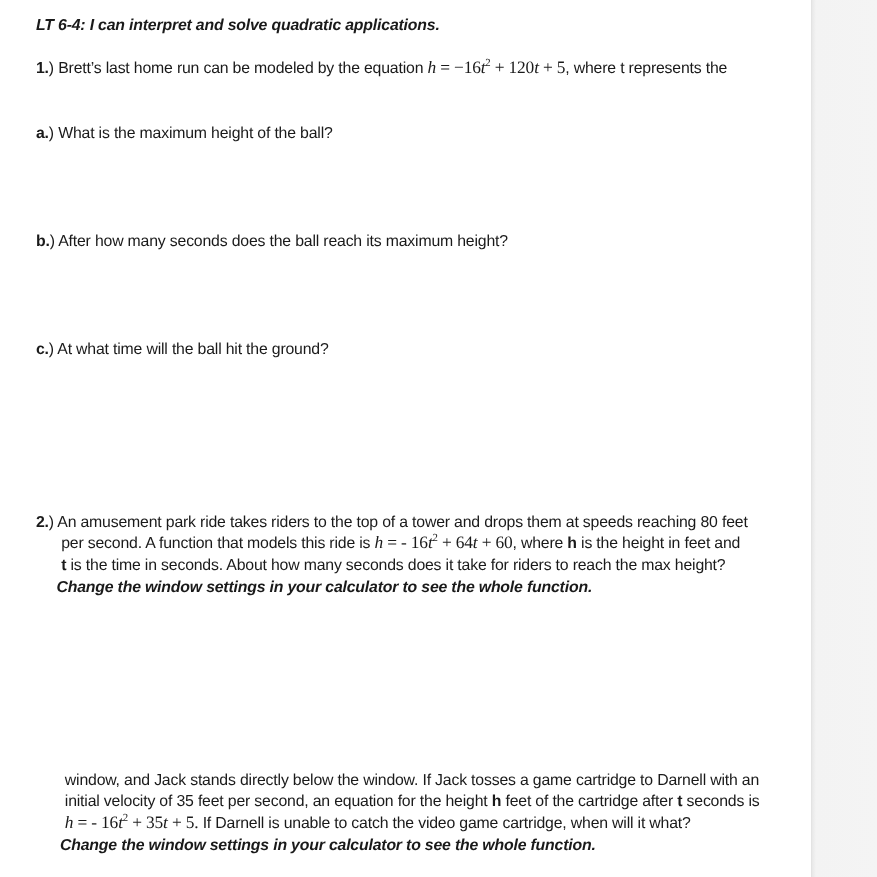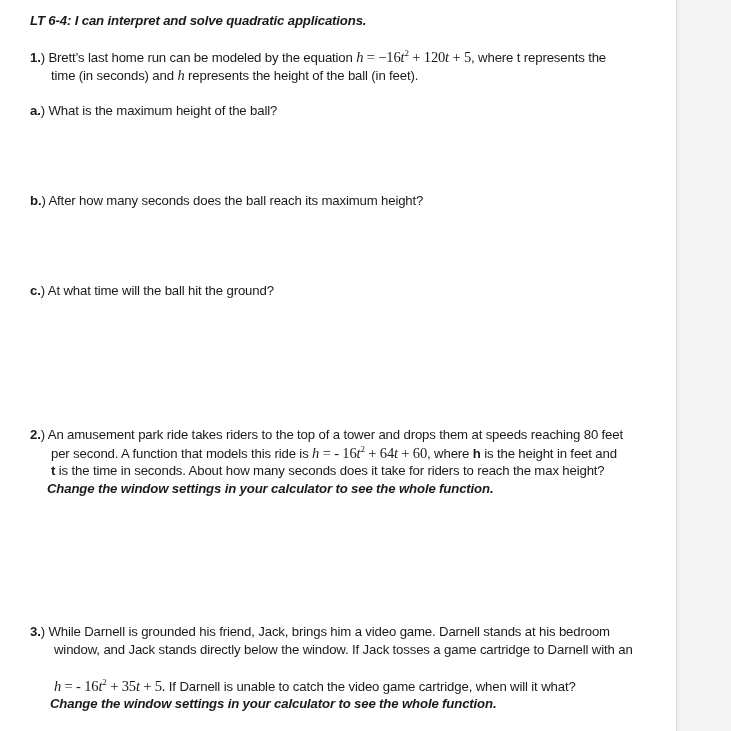--- a/index.html
+++ b/index.html
@@ -30,23 +30,20 @@
 </head>
 <body>
 
 <div class="page">
 
   <div class="line title" style="left:30px;top:12px;">LT 6-4:  I can interpret and solve quadratic applications.</div>
 
   <div class="line" style="left:30px;top:48px;">
     <span class="num">1.</span><span>)</span><span> Brett’s last home run can be modeled by the equation </span><span class="math"><span class="mi">h</span><span> = </span><span>−16</span><span class="mi">t</span><sup>2</sup><span> + 120</span><span class="mi">t</span><span> + 5</span></span><span>, where t represents the</span>
   </div>
-  <div class="line" style="left:51px;top:66px;">
-    <span>time (in seconds) and </span><span class="math mi">h</span><span> represents the height of the ball (in feet).</span>
-  </div>
 
   <div class="line" style="left:30px;top:192px;">
     <span class="num">b.</span><span>)</span><span> After how many seconds does the ball reach its maximum height?</span>
   </div>
   <div class="line" style="left:30px;top:102px;">
     <span class="num">a.</span><span>)</span><span> What is the maximum height of the ball?</span>
   </div>
   <div class="line" style="left:30px;top:282px;">
     <span class="num">c.</span><span>)</span><span> At what time will the ball hit the ground?</span>
   </div>
@@ -55,24 +52,24 @@
     <span class="num">2.</span><span>)</span><span> An amusement park ride takes riders to the top of a tower and drops them at speeds reaching 80 feet</span>
   </div>
   <div class="line" style="left:51px;top:444px;">
     <span>per second. A function that models this ride is </span><span class="math"><span class="mi">h</span><span> = - </span><span>16</span><span class="mi">t</span><sup>2</sup><span> + 64</span><span class="mi">t</span><span> + 60</span></span><span>, where </span><span class="b">h</span><span> is the height in feet and</span>
   </div>
   <div class="line" style="left:51px;top:462px;">
     <span class="b">t</span><span> is the time in seconds. About how many seconds does it take for riders to reach the max height?</span>
   </div>
   <div class="line note" style="left:47px;top:480px;">Change the window settings in your calculator to see the whole function.</div>
 
-  <div class="line" style="left:30px;top:623px;">
-    <span class="num">3.</span><span>)</span><span> While Darnell is grounded his friend, Jack, brings him a video game. Darnell stands at his bedroom</span>
+  <div class="line" style="left:54px;top:641px;">window, and Jack stands directly below the window. If Jack tosses a game cartridge to Darnell with an</div>
+  <div class="line" style="left:54px;top:659px;">
+    <span>initial velocity of 35 feet per second, an equation for the height </span><span class="b">h</span><span> feet of the cartridge after </span><span class="b">t</span><span> seconds is</span>
   </div>
-  <div class="line" style="left:54px;top:641px;">window, and Jack stands directly below the window. If Jack tosses a game cartridge to Darnell with an</div>
   <div class="line" style="left:54px;top:677px;">
     <span class="math"><span class="mi">h</span><span> = - </span><span>16</span><span class="mi">t</span><sup>2</sup><span> + 35</span><span class="mi">t</span><span> + 5.</span></span><span>  If Darnell is unable to catch the video game cartridge, when will it what?</span>
   </div>
   <div class="line note" style="left:50px;top:695px;">Change the window settings in your calculator to see the whole function.</div>
 
 </div>
 
 <div class="side-gutter"></div>
 
 </body></html>

